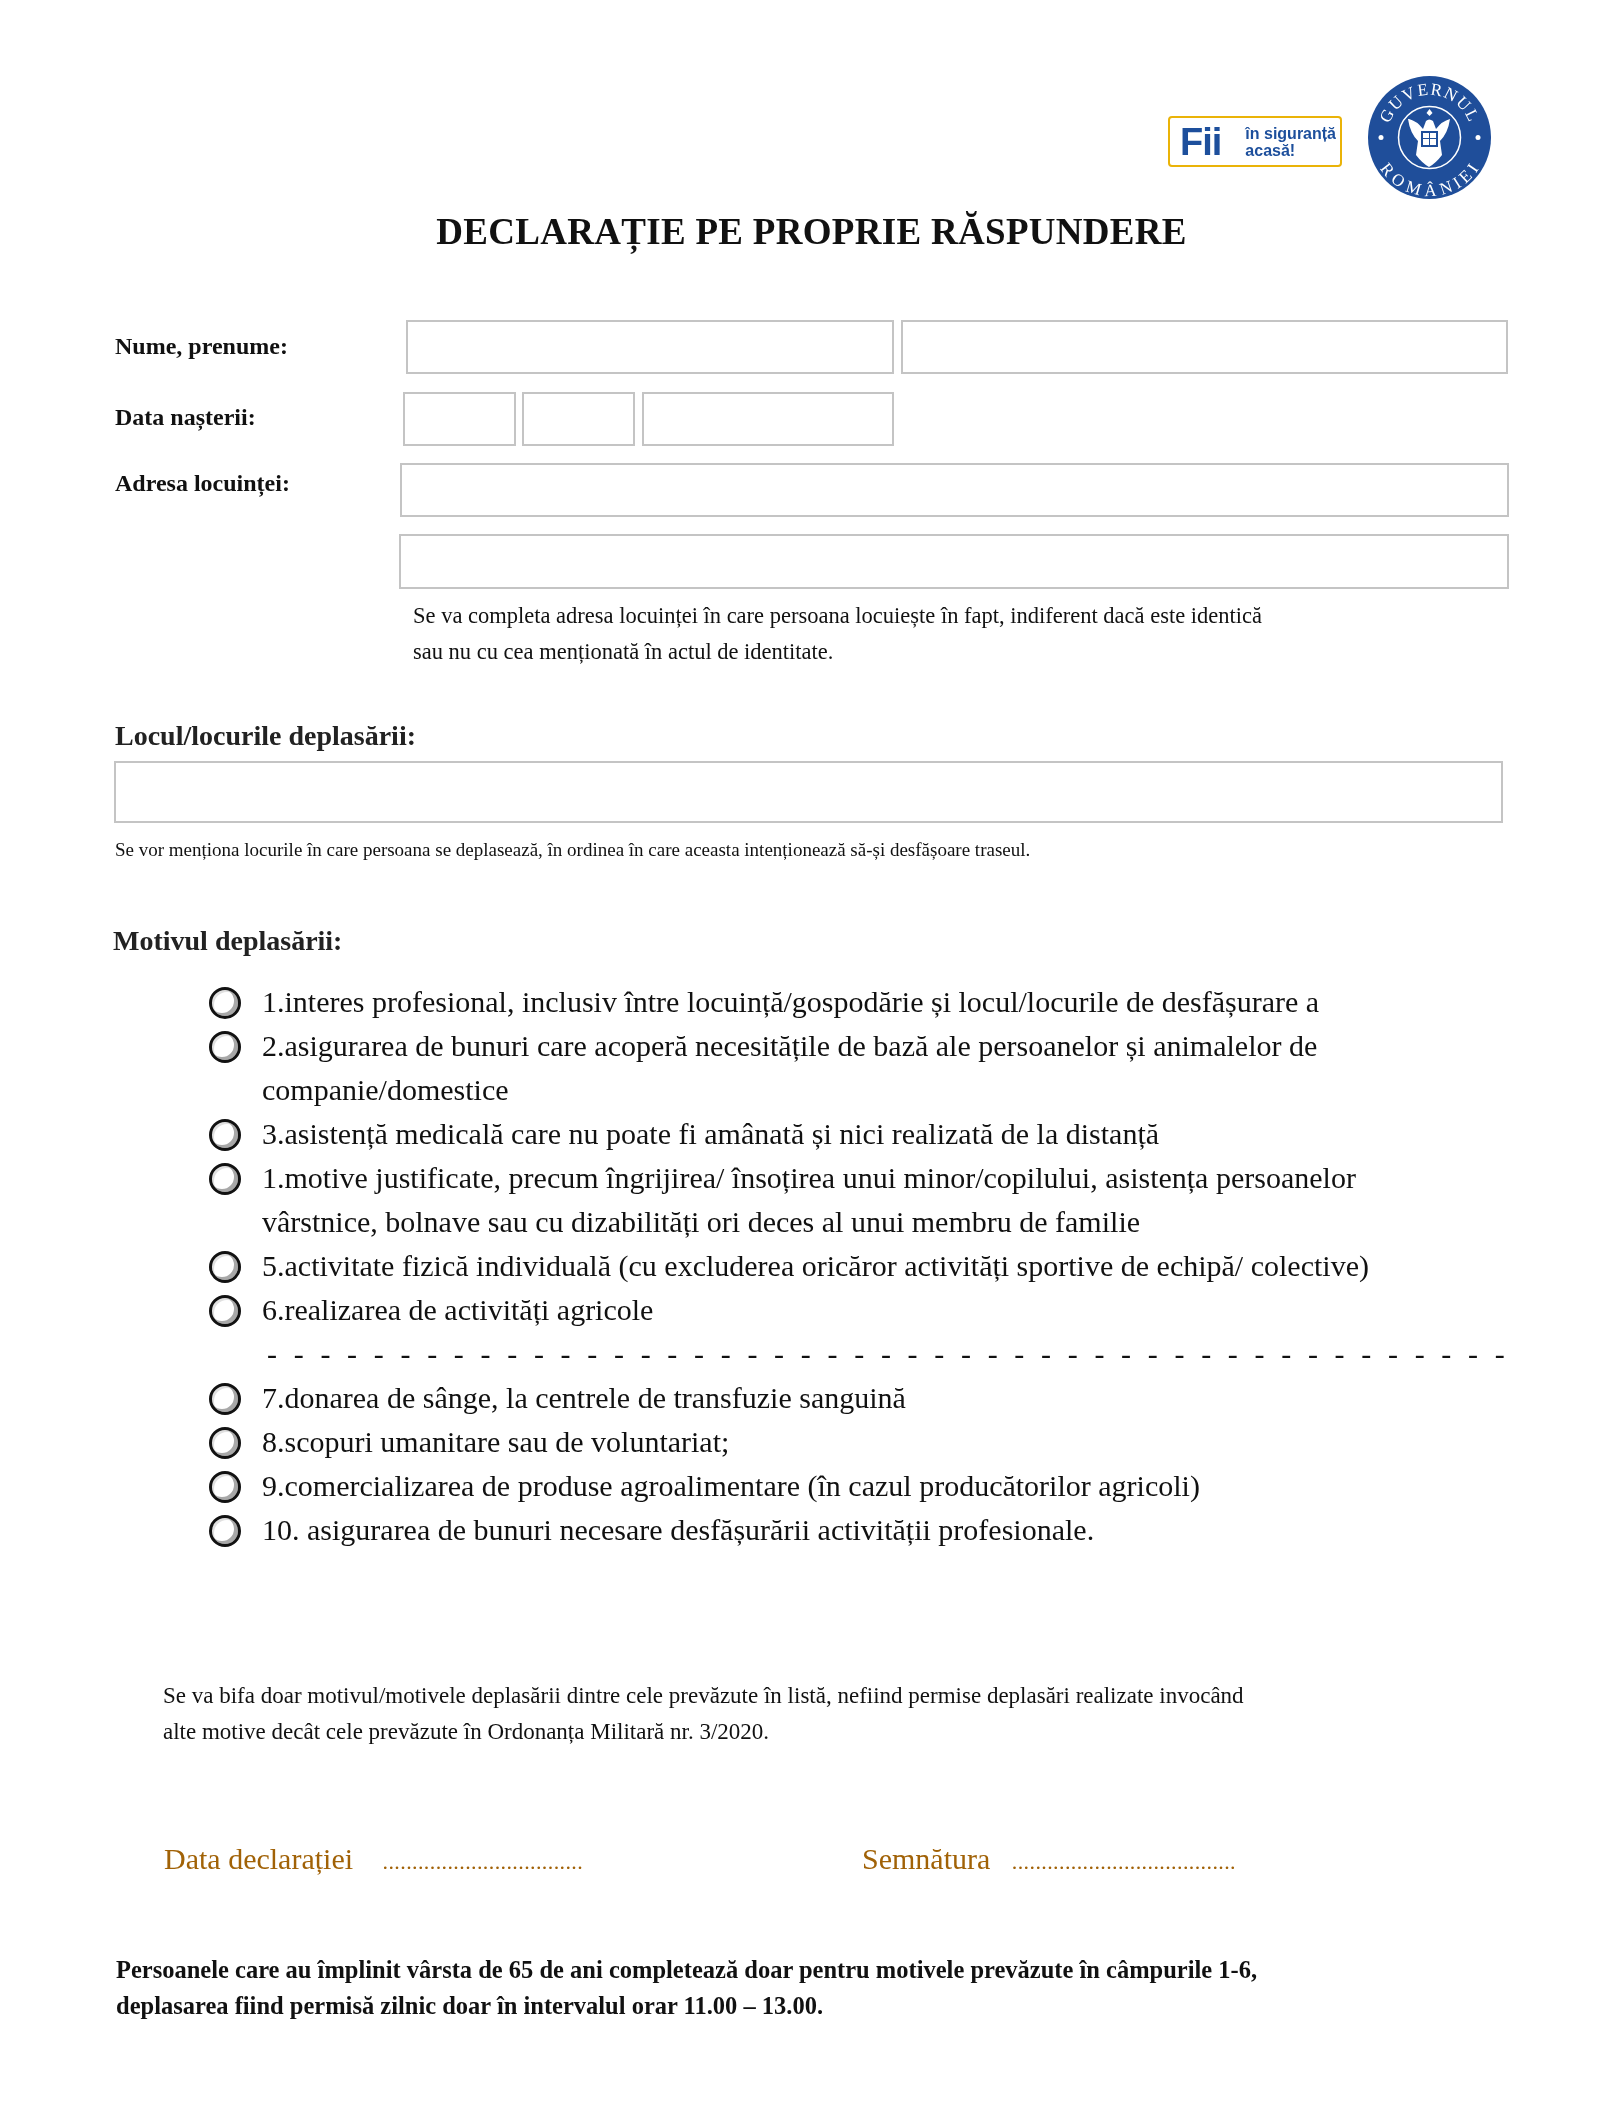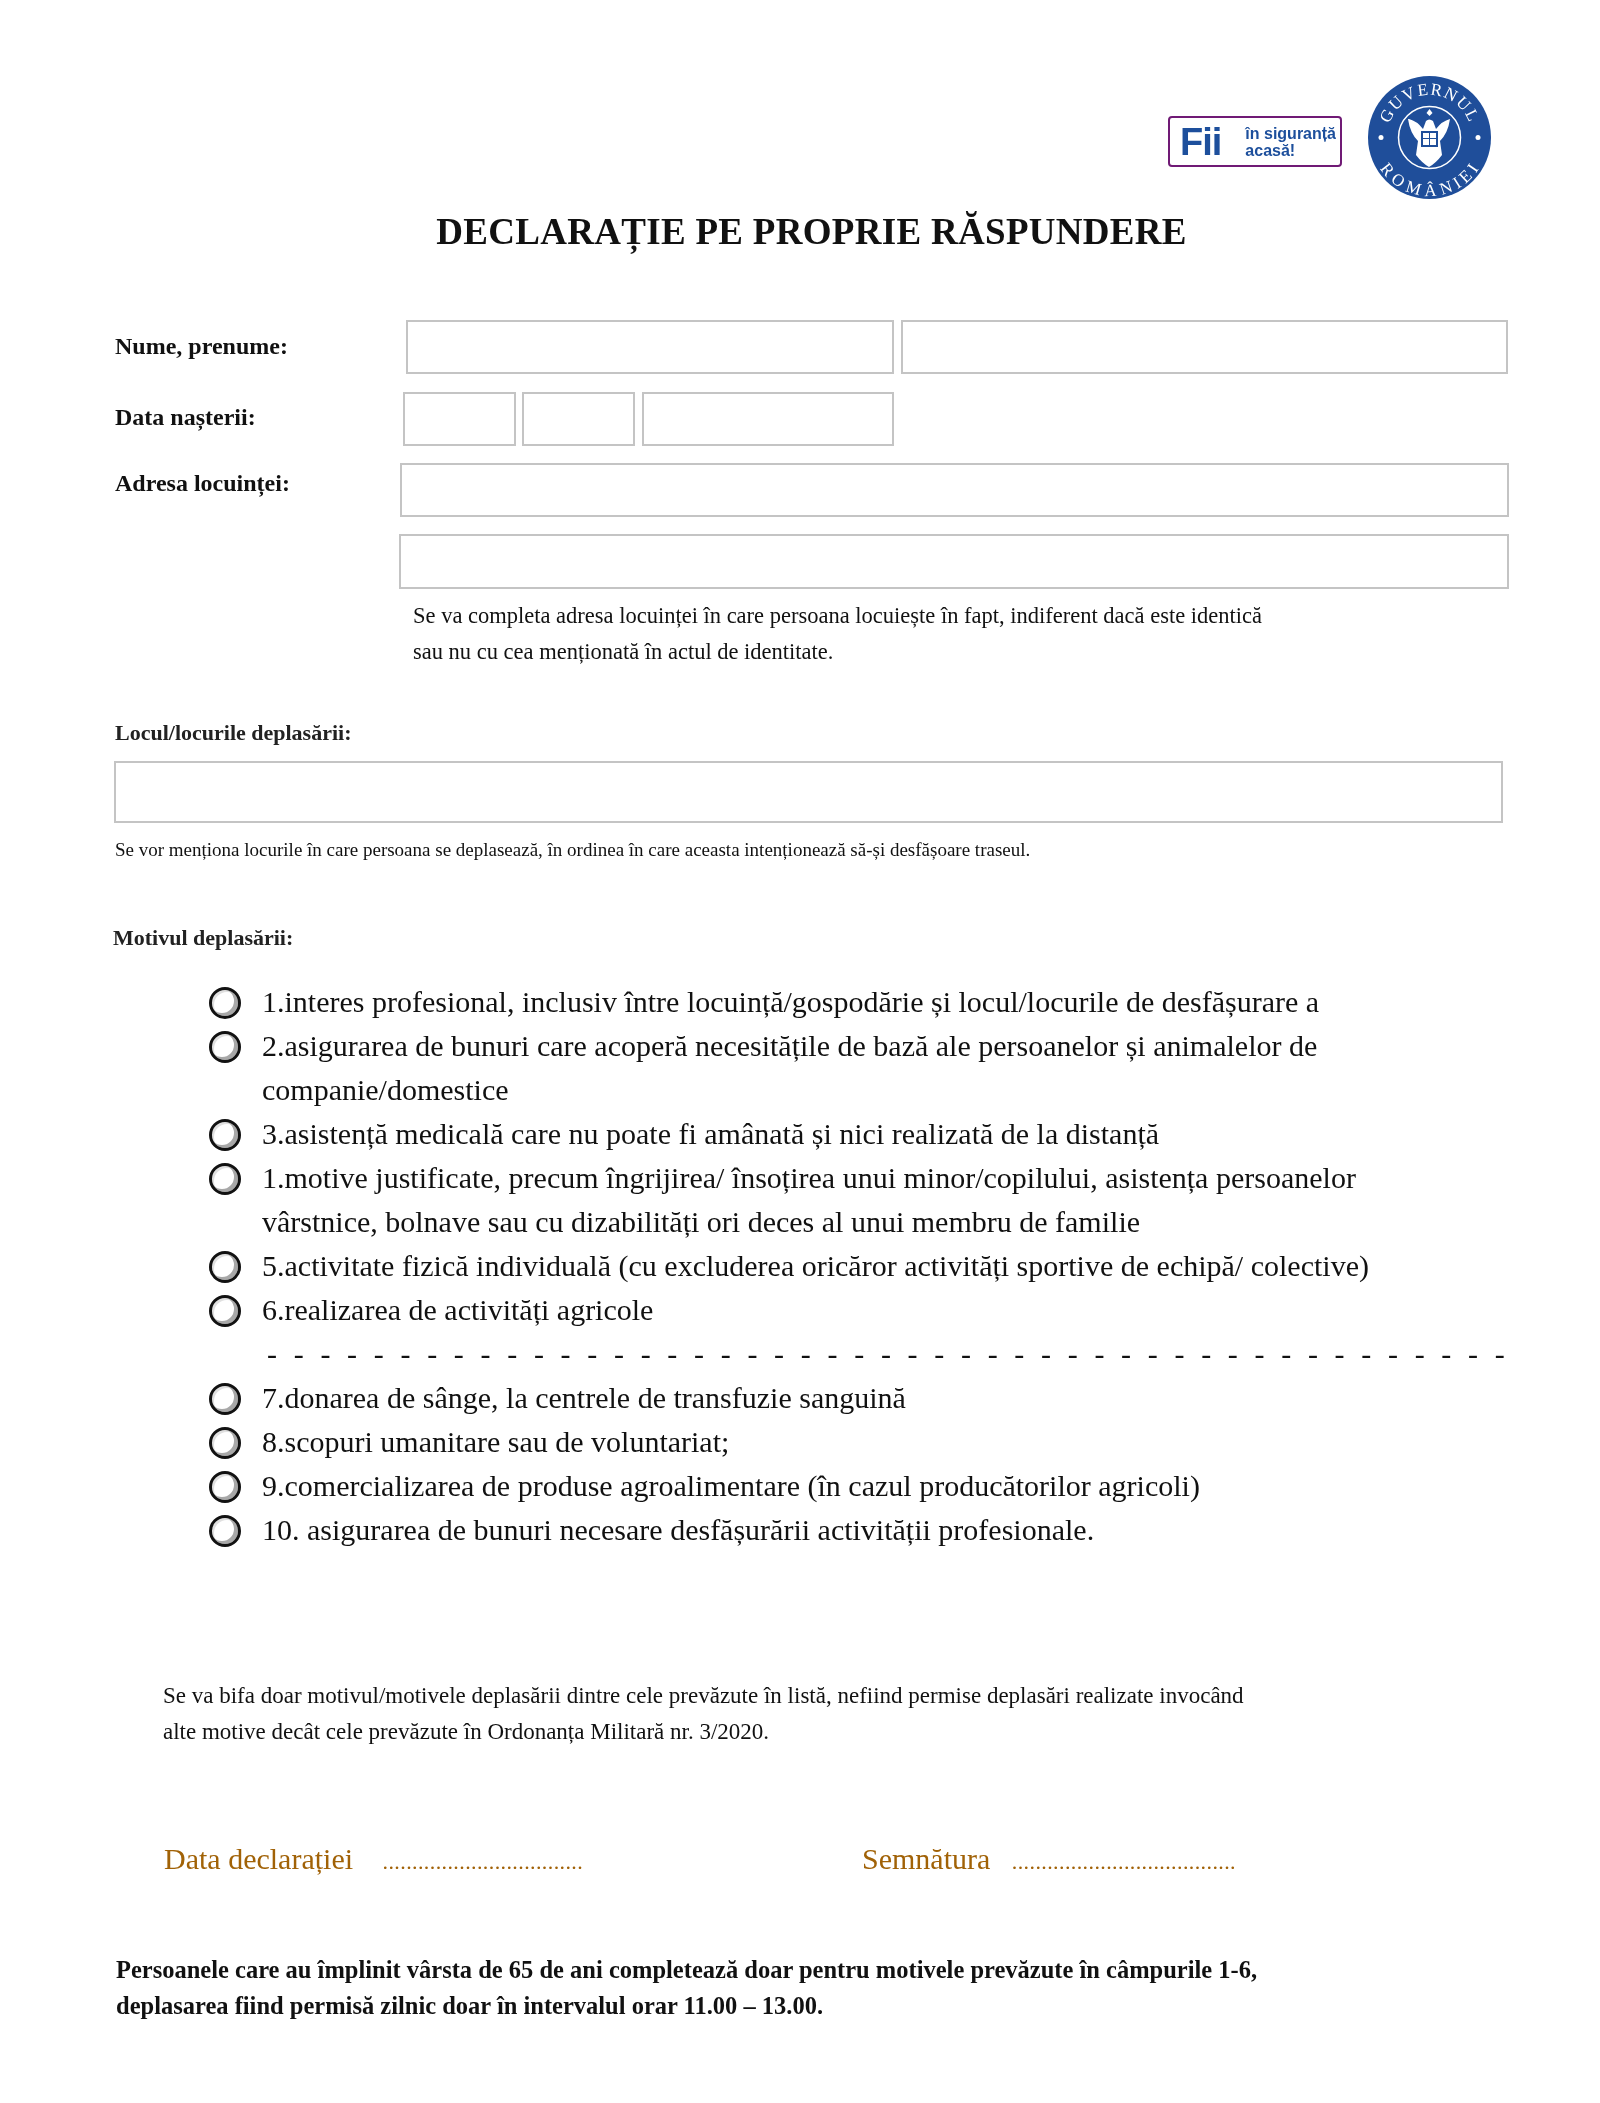--- a/index.html
+++ b/index.html
@@ -1,33 +1,33 @@
 <!DOCTYPE html>
 <html><head>
 <meta charset="utf-8">
 <style>
   html, body { margin: 0; padding: 0; background: #ffffff; }
   body { width: 1600px; height: 2103px; position: relative; overflow: hidden;
          font-family: "Liberation Serif", "DejaVu Serif", serif; color: #111; }
   .abs { position: absolute; }
 
   
-  .fii-box { left: 1168px; top: 116px; width: 174px; height: 51px; border: 2px solid #701a75;
+  .fii-box { left: 1168px; top: 116px; width: 174px; height: 51px; border: 2px solid #eab308;
              border-radius: 4px; box-sizing: border-box; display: flex; align-items: center; padding-left: 10px; }
   .fii-word { font-family: "Liberation Sans", "DejaVu Sans", sans-serif; font-weight: bold; color: #1d4f9c;
               font-size: 38px; line-height: 38px; letter-spacing: -1px; }
   .fii-sub { font-family: "Liberation Sans", "DejaVu Sans", sans-serif; font-weight: bold; color: #1d4f9c;
              font-size: 16px; line-height: 17px; margin-left: 24px; }
   .seal { left: 1367px; top: 75px; width: 125px; height: 125px; }
 
   .title { left: 0; width: 1623px; top: 210px; text-align: center; font-weight: bold; font-size: 37px;
            letter-spacing: 0.3px; color: #111; }
 
   .label { font-weight: bold; font-size: 24px; color: #111; }
-  .heading { font-weight: bold; font-size: 22px; color: #222; }
+  .heading { font-weight: bold; font-size: 28px; color: #222; }
 
   .field { position: absolute; box-sizing: border-box; border: 2px solid #c4c4c4; background: #fff; }
   .field input { width: 100%; height: 100%; border: none; outline: none; background: transparent;
                  font-family: "Liberation Serif", serif; font-size: 24px; padding: 0 8px; box-sizing: border-box; }
 
   .note { font-size: 22.5px; color: #111; line-height: 36px; }
 
   .reasons { left: 205px; top: 980px; width: 1320px; }
   .reason { position: relative; padding-left: 57px; font-size: 30px; line-height: 44px; color: #111; }
   .radio { position: absolute; left: 4px; top: 7px; width: 32px; height: 32px; border-radius: 50%;

